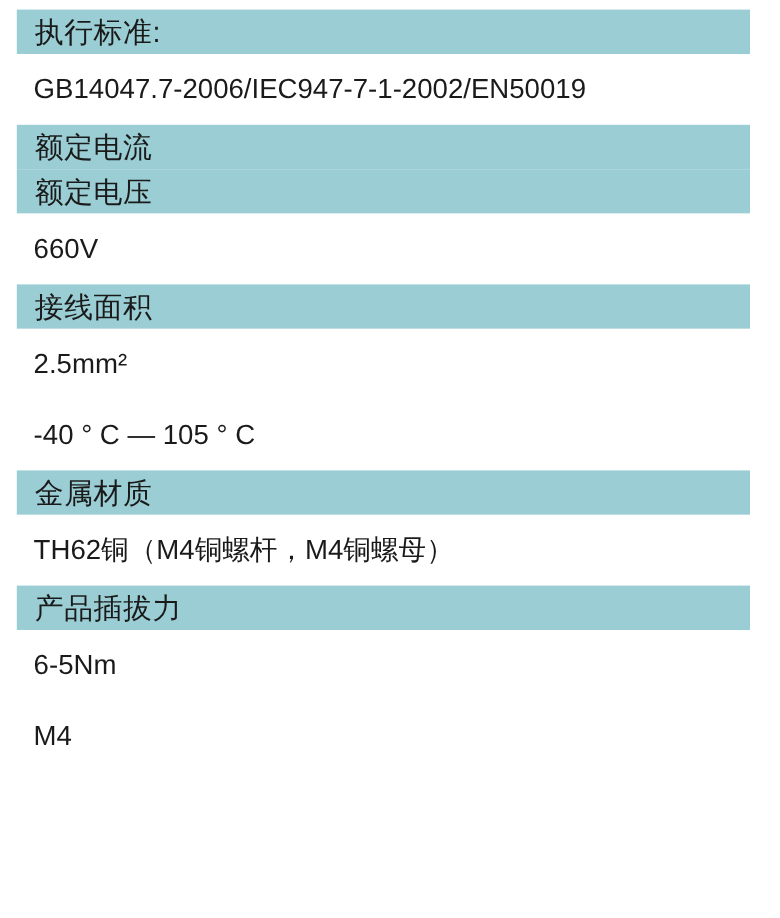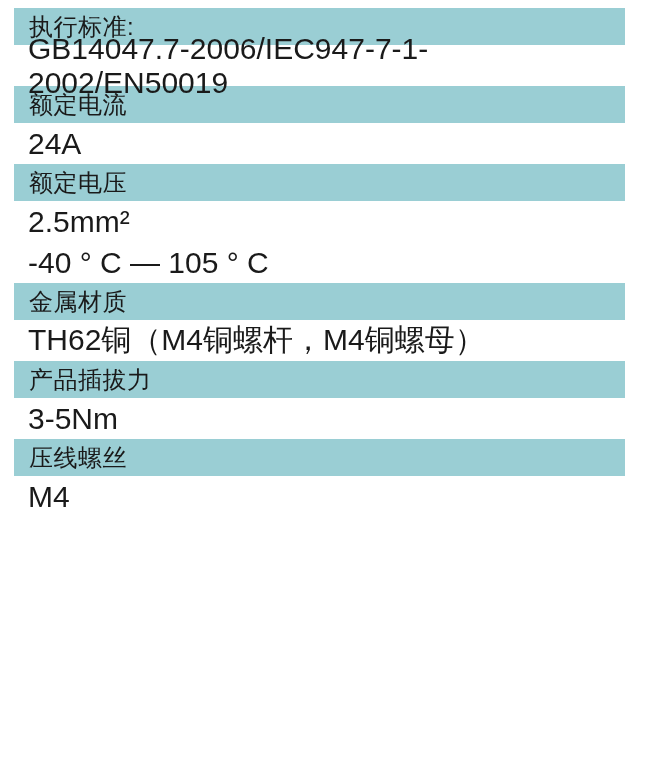--- a/index.html
+++ b/index.html
@@ -25,74 +25,74 @@
     height: 37px;
     display: flex;
     align-items: center;
     padding-left: 15px;
     font-size: 24px;
     font-weight: 500;
     letter-spacing: 0.5px;
   }
   .spec-value {
     background: var(--page-bg);
-    height: 41px;
+    height: 59px;
     display: flex;
     align-items: center;
     padding-left: 14px;
-    font-size: 30px;
+    font-size: 23px;
     font-weight: 400;
   }
 </style>
 </head>
 <body>
 
 <div class="spec-table">
 
   <div class="spec-header">
     <span>执行标准:</span>
   </div>
   <div class="spec-value">
     <span>GB14047.7-2006/IEC947-7-1-2002/EN50019</span>
   </div>
 
   <div class="spec-header">
     <span>额定电流</span>
   </div>
-  <div class="spec-value">
-    <span>24A</span>
-  </div>
 
   <div class="spec-header">
     <span>额定电压</span>
   </div>
+  <div class="spec-value">
+    <span>660V</span>
+  </div>
 
+  <div class="spec-header">
+    <span>接线面积</span>
+  </div>
   <div class="spec-value">
     <span>2.5mm²</span>
   </div>
 
 
   <div class="spec-value">
     <span>-40 ° C — 105 ° C</span>
   </div>
 
   <div class="spec-header">
     <span>金属材质</span>
   </div>
   <div class="spec-value">
     <span>TH62铜（M4铜螺杆，M4铜螺母）</span>
   </div>
 
   <div class="spec-header">
     <span>产品插拔力</span>
   </div>
   <div class="spec-value">
-    <span>3-5Nm</span>
+    <span>6-5Nm</span>
   </div>
 
-  <div class="spec-header">
-    <span>压线螺丝</span>
-  </div>
   <div class="spec-value">
     <span>M4</span>
   </div>
 
 </div>
 
 </body></html>

